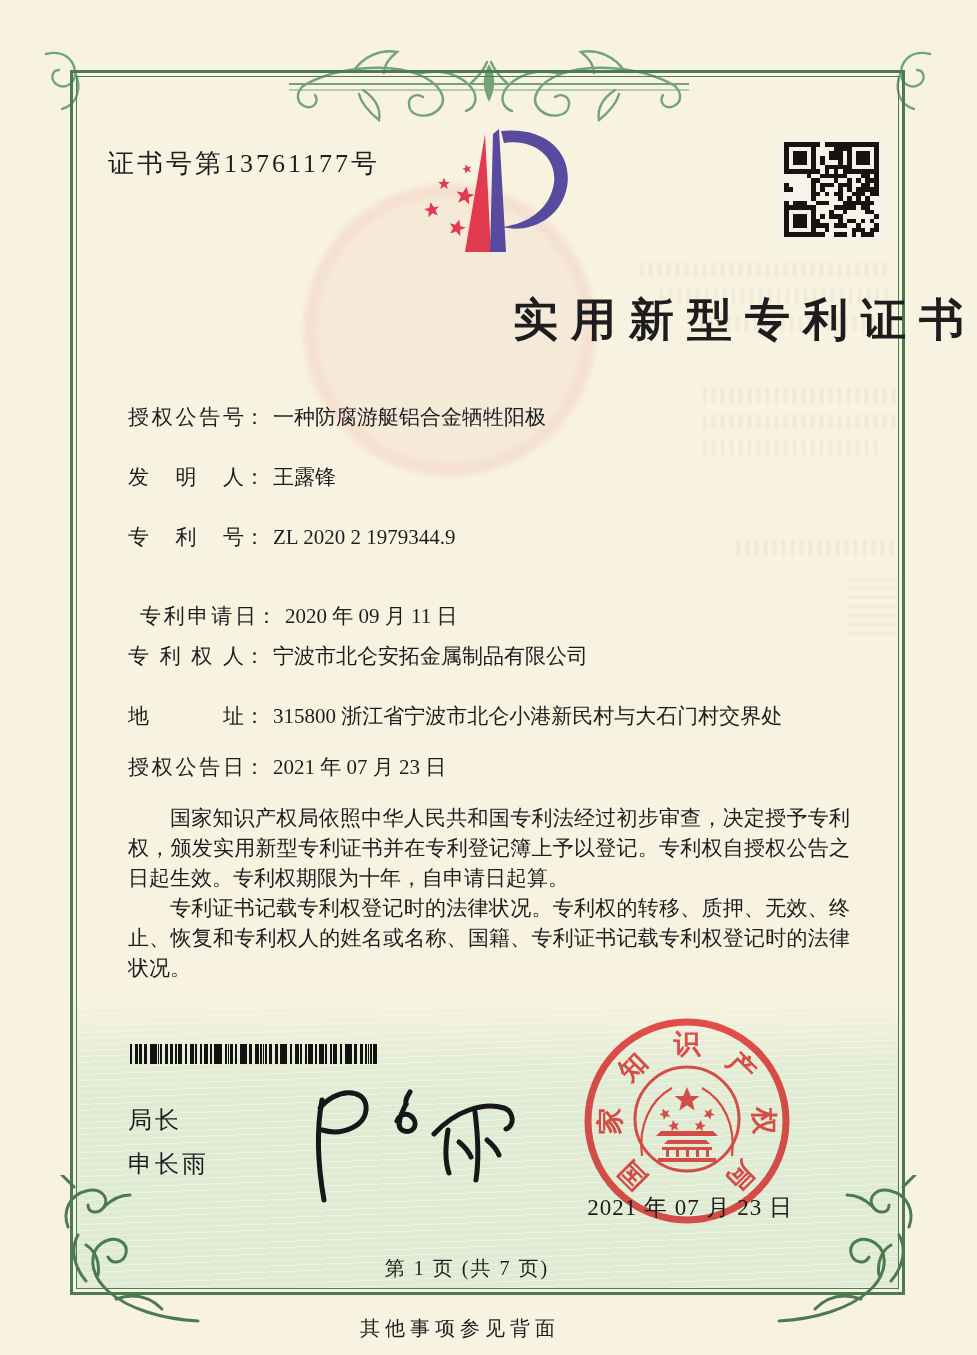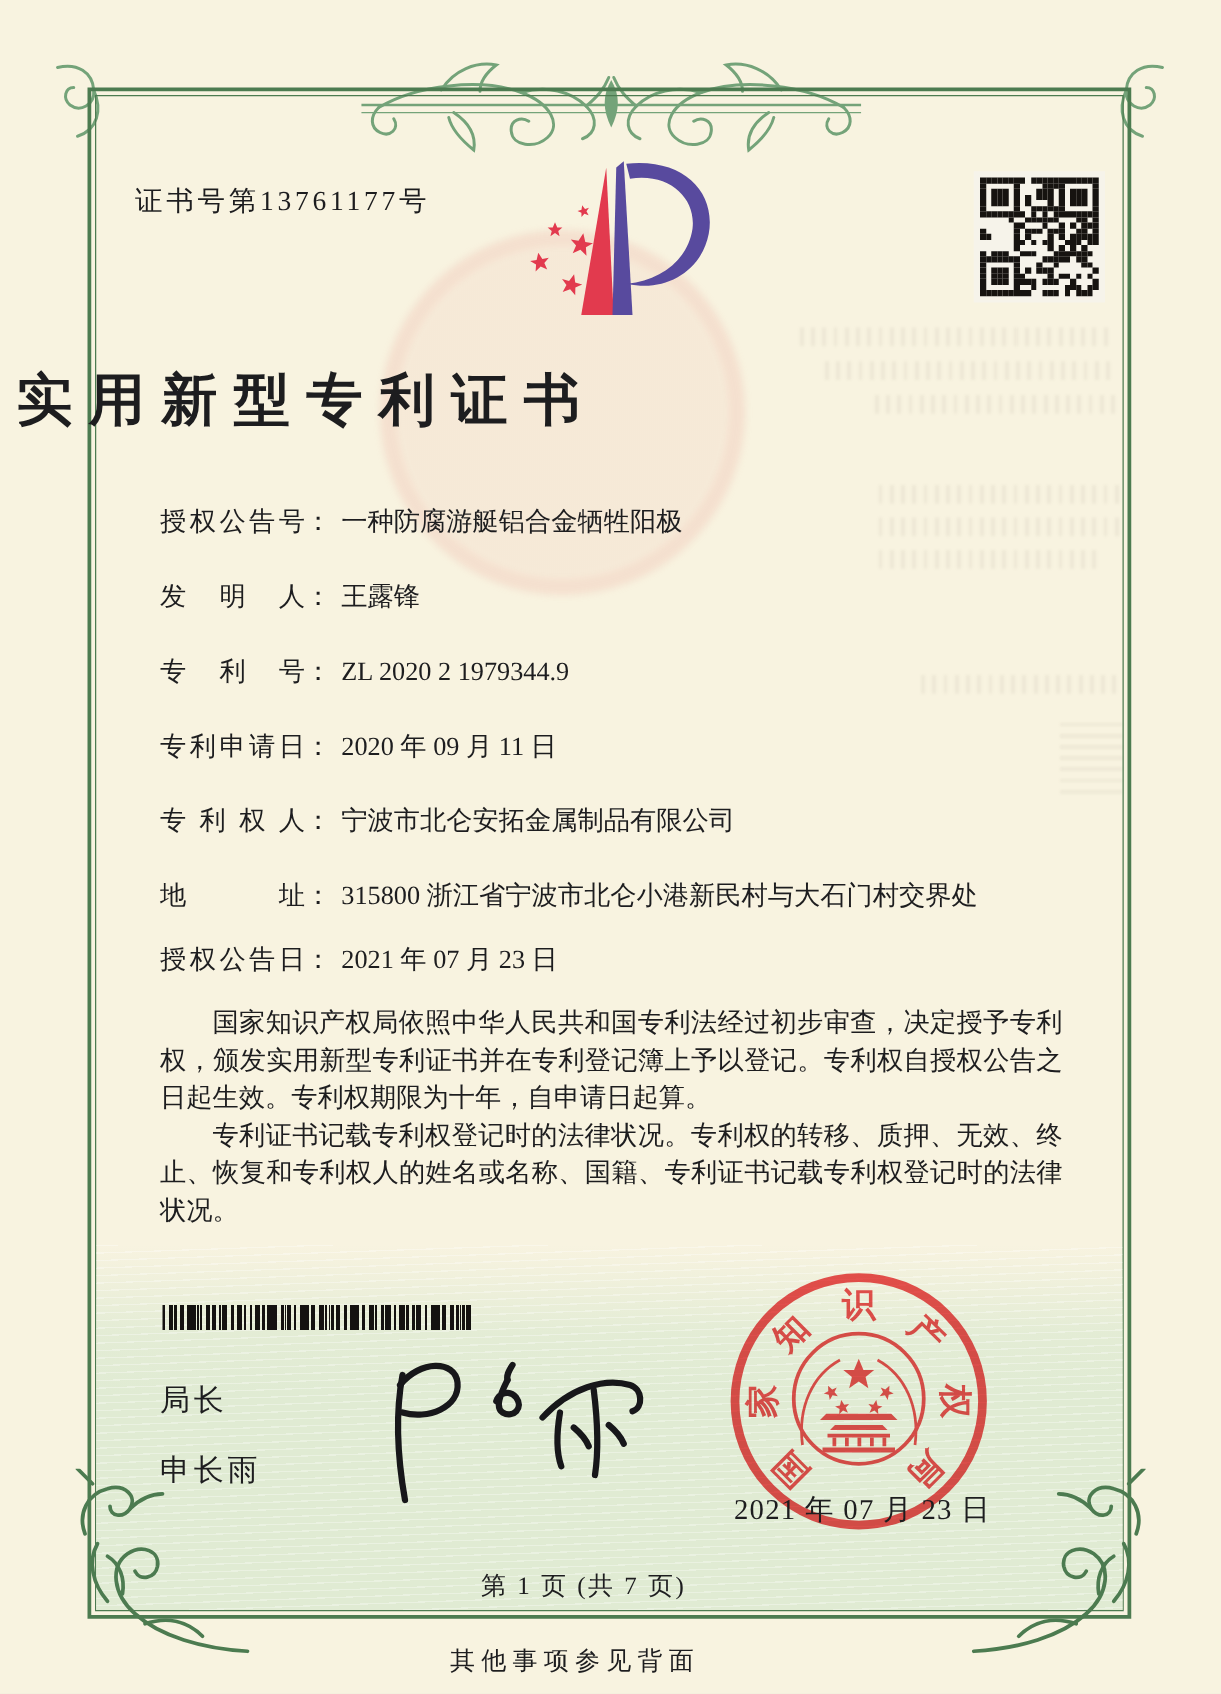--- a/index.html
+++ b/index.html
@@ -32,49 +32,49 @@
     background:radial-gradient(circle,rgba(233,150,140,.10) 0 58%,rgba(233,150,140,.20) 60% 63%,rgba(233,150,140,0) 66%);
     filter:blur(2px);
   }
   .ornament{position:absolute;}
   .smudge{
     position:absolute;filter:blur(1.3px);opacity:.55;
     background:repeating-linear-gradient(90deg,rgba(120,110,95,.16) 0 3px,rgba(120,110,95,0) 3px 9px);
   }
   .smudge.v{background:repeating-linear-gradient(0deg,rgba(120,110,95,.14) 0 3px,rgba(120,110,95,0) 3px 9px);}
   
-  .cert-no{position:absolute;left:108px;top:146px;font-size:22px;letter-spacing:3px;}
+  .cert-no{position:absolute;left:108px;top:146px;font-size:26px;letter-spacing:3px;}
   .logo{position:absolute;left:405px;top:122px;width:175px;height:135px;}
   .qr{
     position:absolute;left:779px;top:137px;padding:5px;background:#f6f3ea;
     display:grid;grid-template-columns:repeat(21,4.5px);grid-auto-rows:4.5px;
   }
   .qr .m{background:#161310;}
   .title{
-    position:absolute;left:0;top:290px;width:100%;text-align:left;
+    position:absolute;left:0;top:290px;width:100%;text-align:right;
     font-size:45px;font-weight:700;letter-spacing:13px;text-indent:13px;
   }
   
   .field-row{position:absolute;left:128px;font-size:21px;white-space:nowrap;}
   .f-label{display:inline-block;width:116px;text-align:justify;text-align-last:justify;vertical-align:bottom;}
   .f-label-2{display:inline-block;}
   .f-value{margin-left:8px;}
   
   .body-text{position:absolute;left:128px;top:803px;width:722px;font-size:21px;line-height:30px;text-align:justify;}
   .body-text p{margin:0;text-indent:2em;}
   
   .barcode{
     position:absolute;left:130px;top:1044px;width:247px;height:20px;
     background-image:
       repeating-linear-gradient(90deg,#141210 0 2px,rgba(0,0,0,0) 2px 5px),
       repeating-linear-gradient(90deg,#141210 0 1px,rgba(0,0,0,0) 1px 7px),
       repeating-linear-gradient(90deg,rgba(0,0,0,0) 0 9px,#141210 9px 12px,rgba(0,0,0,0) 12px 13px);
   }
   .officer-title{position:absolute;left:128px;top:1104px;font-size:24px;letter-spacing:3px;text-align:center;}
-  .officer-name{position:absolute;left:128px;top:1148px;font-size:24px;letter-spacing:3px;margin-top:12px;}
+  .officer-name{position:absolute;left:128px;top:1148px;font-size:24px;letter-spacing:3px;}
   .signature{position:absolute;left:278px;top:1080px;width:250px;height:130px;}
   .seal{position:absolute;left:580px;top:1014px;width:214px;height:214px;mix-blend-mode:multiply;opacity:.96;}
   .seal-date{position:absolute;left:575px;top:1192px;width:230px;text-align:center;font-size:23px;letter-spacing:1px;}
   .page-info{position:absolute;left:0;top:1255px;width:934px;text-align:center;font-size:20px;letter-spacing:2px;}
   .back-note{position:absolute;left:0;top:1315px;width:920px;text-align:center;font-size:20px;letter-spacing:5px;}
 </style>
 </head>
 <body>
 
 <div class="page">
@@ -613,21 +613,21 @@
 
   <div class="field-row" style="top:403px;">
     <span class="f-label">授权公告号</span><span>：</span><span class="f-value">一种防腐游艇铝合金牺牲阳极</span>
   </div>
   <div class="field-row" style="top:463px;">
     <span class="f-label">发明人</span><span>：</span><span class="f-value">王露锋</span>
   </div>
   <div class="field-row" style="top:523px;">
     <span class="f-label">专利号</span><span>：</span><span class="f-value">ZL 2020 2 1979344.9</span>
   </div>
-  <div class="field-row" style="top:583px;">
+  <div class="field-row" style="top:602px;margin-left:12px;">
     <span class="f-label">专利申请日</span><span>：</span><span class="f-value">2020 年 09 月 11 日</span>
   </div>
   <div class="field-row" style="top:642px;">
     <span class="f-label">专利权人</span><span>：</span><span class="f-value">宁波市北仑安拓金属制品有限公司</span>
   </div>
   <div class="field-row" style="top:702px;">
     <span class="f-label">地址</span><span>：</span><span class="f-value">315800 浙江省宁波市北仑小港新民村与大石门村交界处</span>
   </div>
   <div class="field-row" style="top:753px;">
     <span class="f-label">授权公告日</span><span>：</span><span class="f-value">2021 年 07 月 23 日</span>

